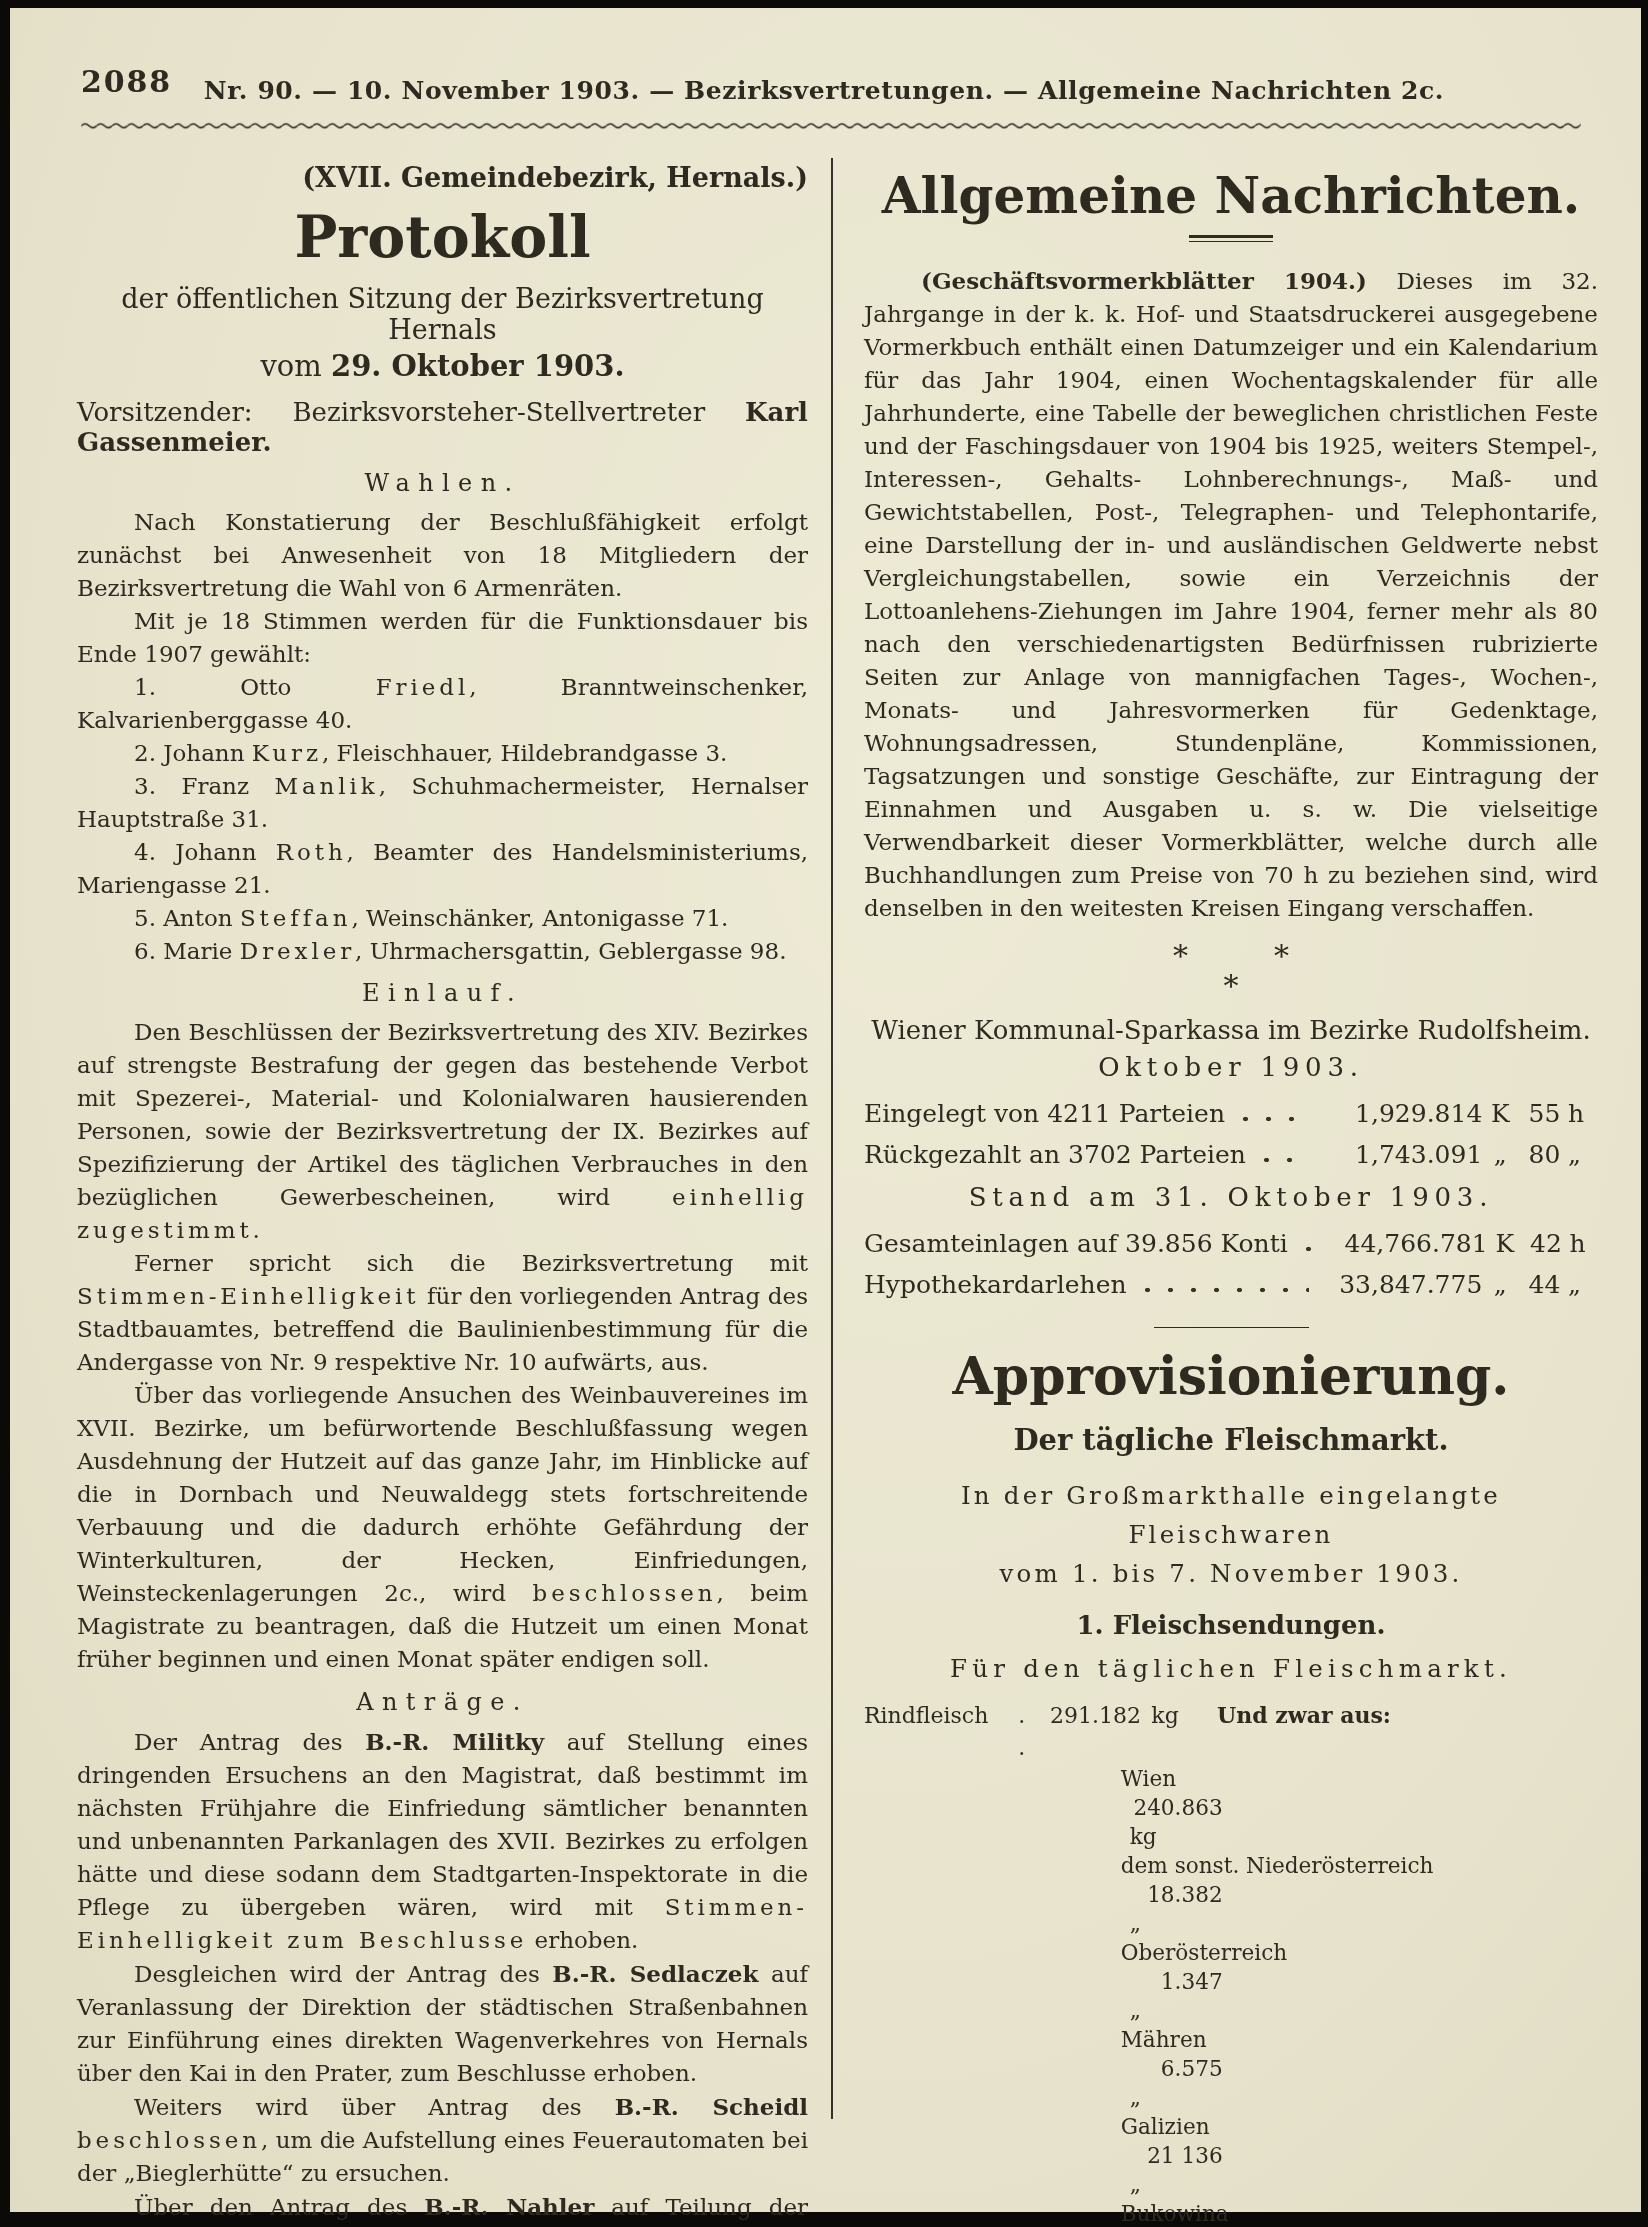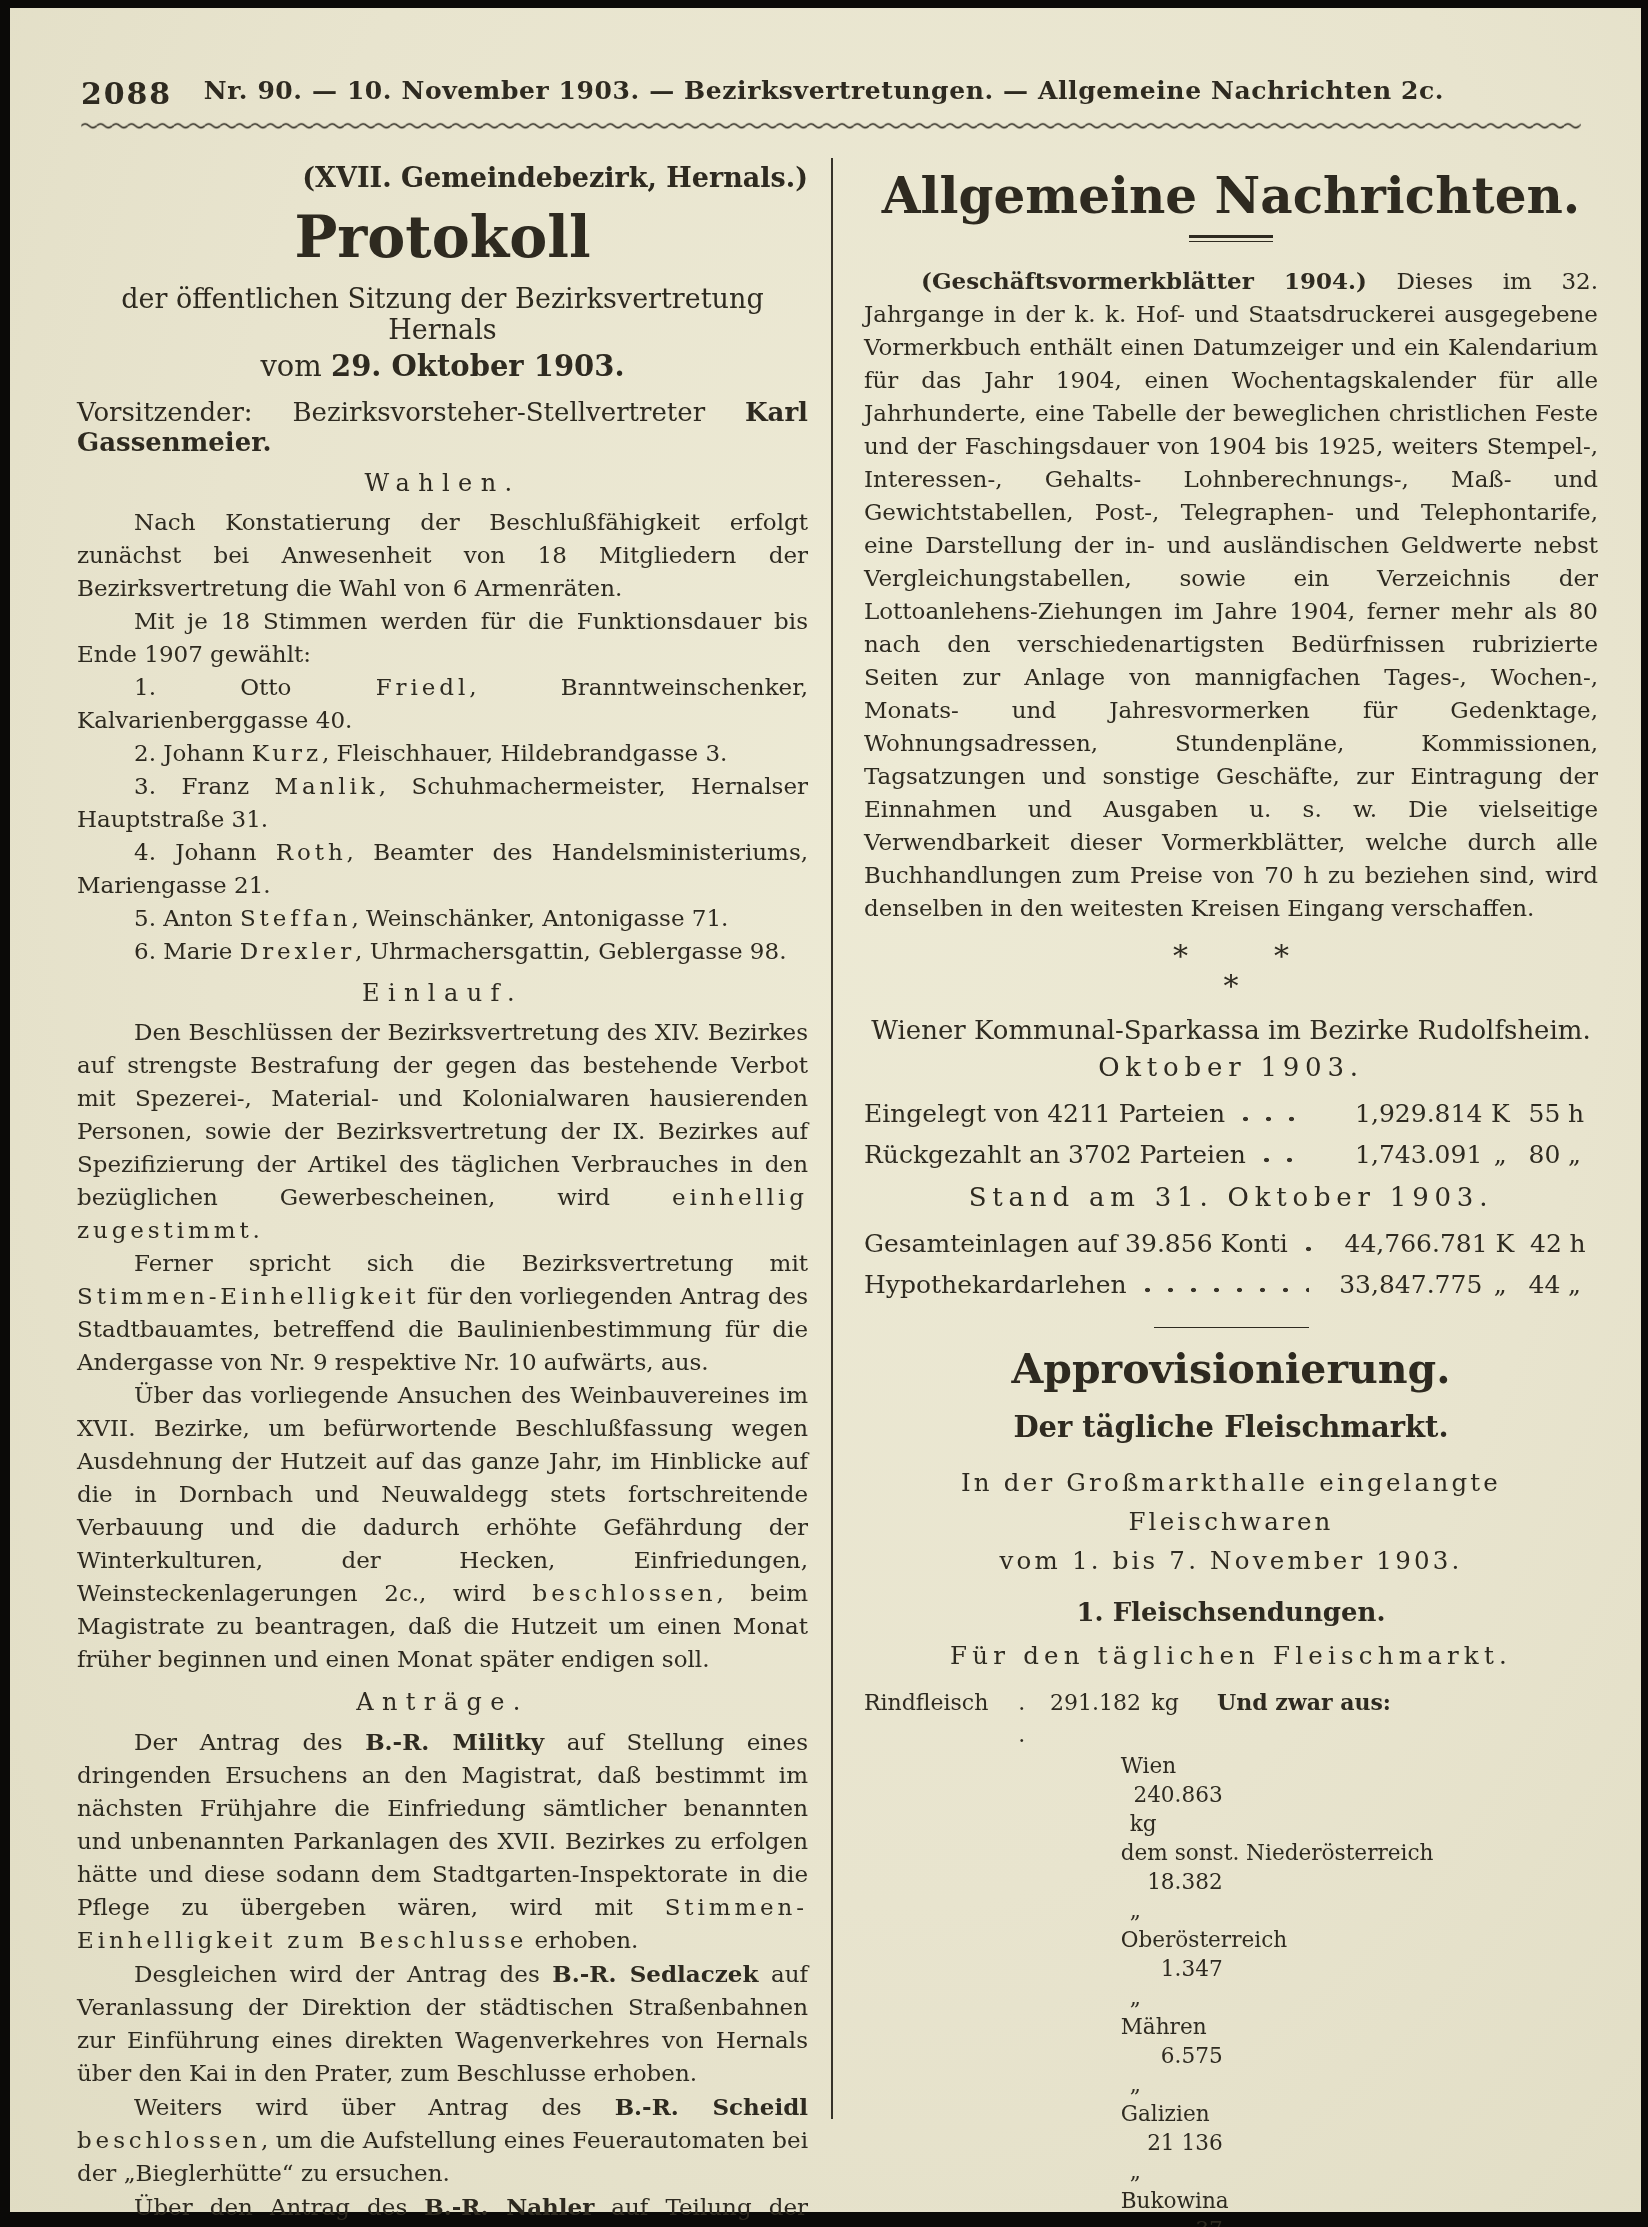--- a/index.html
+++ b/index.html
@@ -9,21 +9,21 @@
     font-family:"DejaVu Serif","Liberation Serif",serif;
     color:#2e2a20;
   }
   
   .edge{position:absolute;background:#0b0a08;}
   .edge-top{top:0;left:0;width:100%;height:8.4px;}
   .edge-left{top:0;left:0;width:9.7px;height:100%;}
   .edge-right{top:0;right:0;width:7px;height:100%;}
   .edge-bottom{bottom:0;left:0;width:100%;height:15.5px;}
 
-  .page-num{position:absolute;left:81px;top:76px;font-size:30px;font-weight:bold;letter-spacing:1.9px;}
+  .page-num{position:absolute;left:81px;top:64px;font-size:30px;font-weight:bold;letter-spacing:1.9px;}
   .header-line{position:absolute;left:0;top:76px;width:100%;text-align:center;font-size:25px;font-weight:bold;letter-spacing:0.6px;}
   .wavy-rule{position:absolute;left:81px;top:120px;}
 
   .col-divider{position:absolute;left:831px;top:158px;width:1.9px;height:1961px;background:#36322a;}
 
   .col{position:absolute;top:162px;}
   .col-left{left:77px;width:731px;}
   .col-right{left:864px;width:734px;}
 
   
@@ -46,21 +46,21 @@
   .ledger-row{display:flex;align-items:baseline;font-size:25px;line-height:41px;}
   .ledger-label{white-space:nowrap;}
   .leader{flex:1;min-width:26px;height:6.4px;margin:0 9px;align-self:baseline;
     background-image:radial-gradient(circle,#3b362b 2.3px,rgba(0,0,0,0) 2.7px);
     background-size:23px 6.4px;background-repeat:repeat-x;background-position:left bottom;}
   .ledger-amt{width:164px;text-align:right;white-space:nowrap;}
   .ledger-cur{width:36px;text-align:center;}
   .ledger-h{width:42px;text-align:right;}
   .ledger-hcur{width:30px;padding-left:7.7px;}
   .sect-rule{width:155px;margin:22px auto 16.7px;border:0;border-top:1.9px solid #2e2a20;}
-  .appro-title{margin:2.6px 0 16.7px;text-align:center;font-size:41px;font-weight:bold;}
+  .appro-title{margin:2.6px 0 16.7px;text-align:center;font-size:52px;font-weight:bold;}
   .appro-sub{margin:0 0 19.3px;text-align:center;font-size:29px;font-weight:bold;}
   .intro-line{margin:0;text-align:center;font-size:24.5px;letter-spacing:3.2px;line-height:39px;}
   .fs-head{margin:16.7px 0 14px;text-align:center;font-size:26px;font-weight:bold;}
   .fs-sub{margin:0 0 16.7px;text-align:center;font-size:24.5px;letter-spacing:5.2px;}
 
   .meat{margin:0 0 1.3px;}
   .meat-head{display:grid;grid-template-columns:143px 36px 98px 45px 1fr;align-items:baseline;
     font-size:22px;line-height:32px;}
   .m-dots{text-align:center;letter-spacing:6.4px;}
   .m-amt{text-align:right;}

